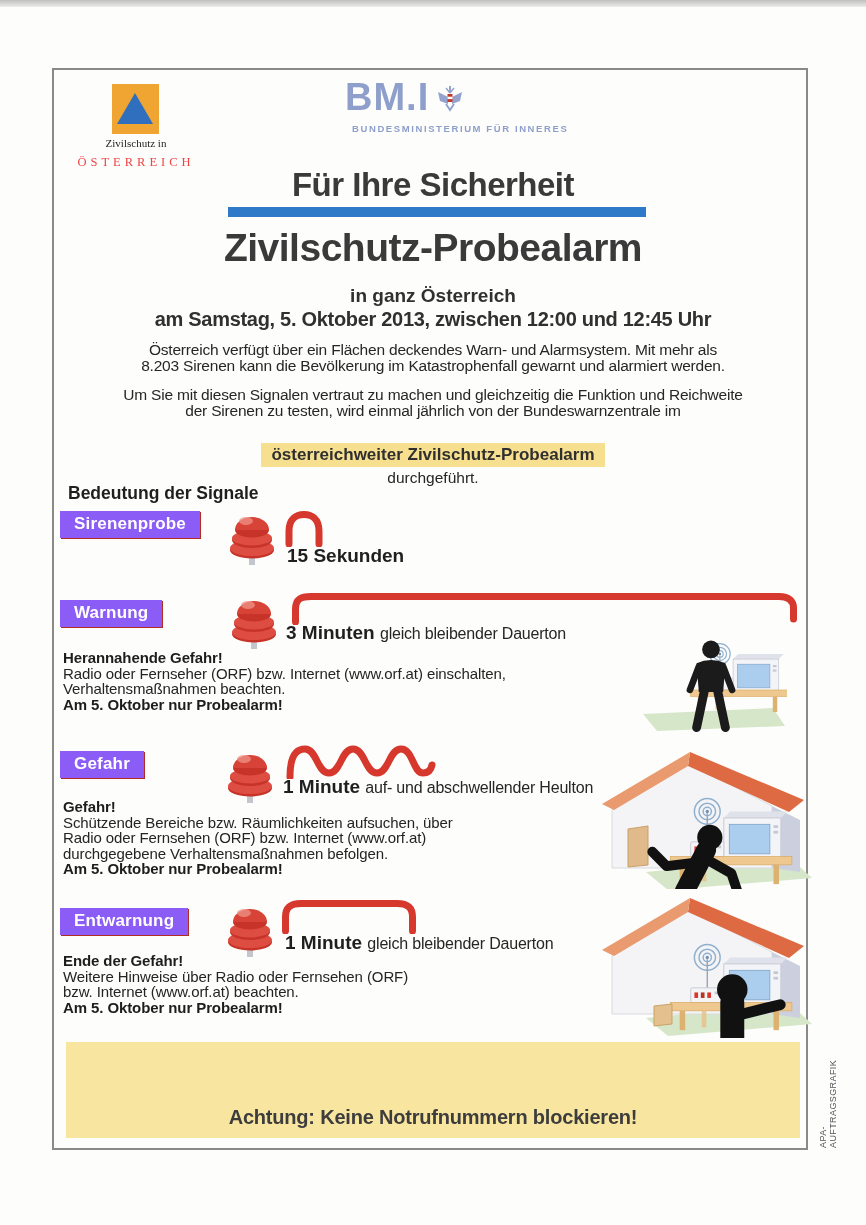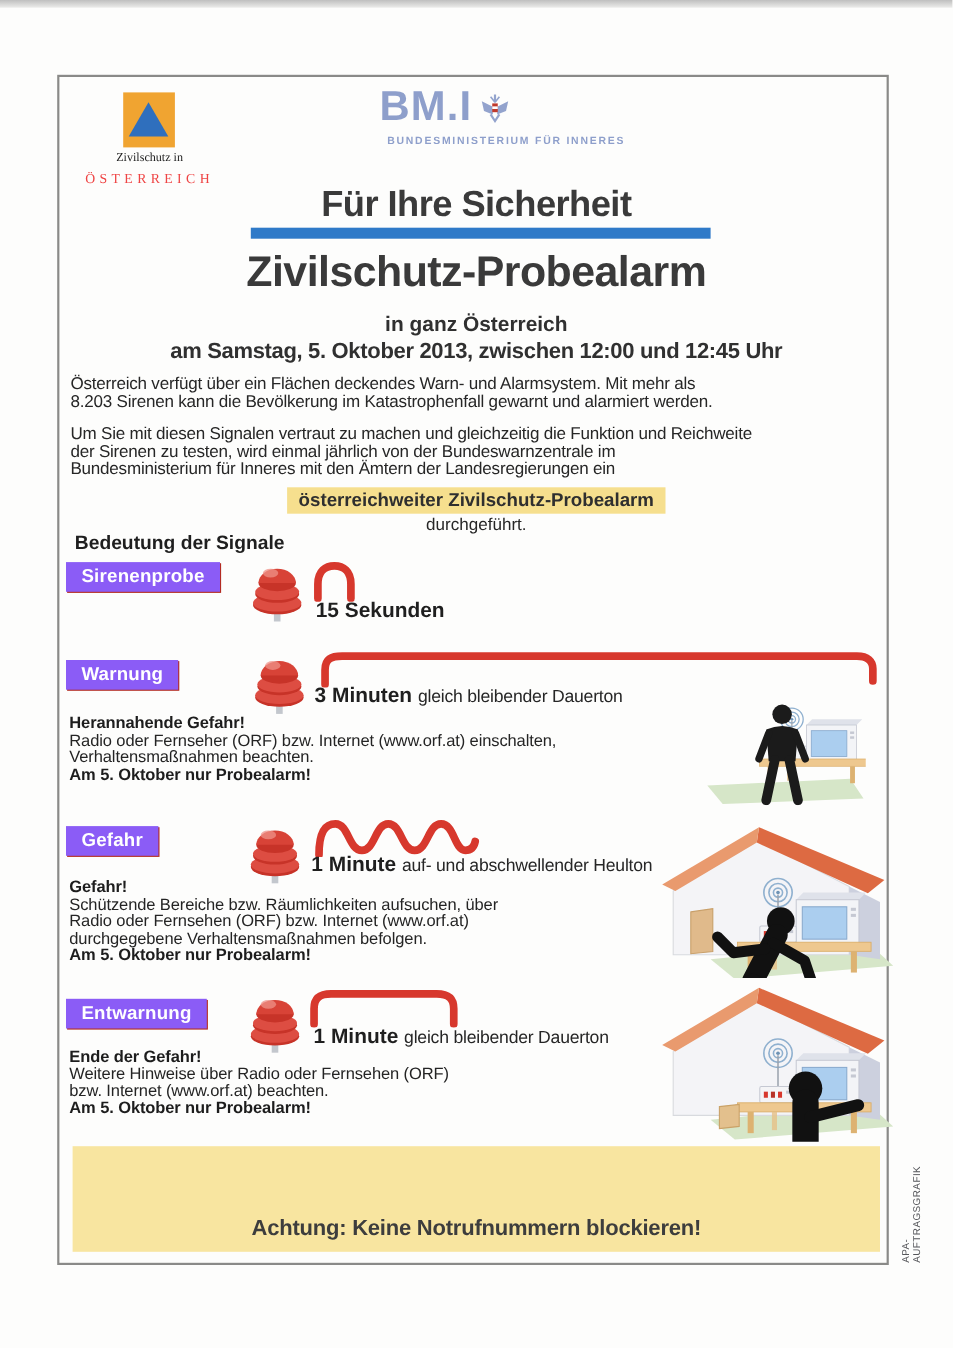--- a/index.html
+++ b/index.html
@@ -23,21 +23,21 @@
   .bmi-eagle{left:437px;top:84px;}
   .bmi-sub{left:352px;top:123px;font-size:9.5px;font-weight:bold;letter-spacing:1.6px;color:#8e9fcb;}
 
   
   .tagline{left:60px;top:166px;width:746px;text-align:center;font-size:33px;font-weight:bold;color:#3a3a3a;letter-spacing:-0.5px;}
   .blue-bar{left:228px;top:207px;width:418px;height:10px;background:#2f7ac8;}
   .title{left:60px;top:226px;width:746px;text-align:center;font-size:39px;font-weight:bold;color:#3a3a3a;letter-spacing:-0.5px;}
   .region{left:60px;top:285px;width:746px;text-align:center;font-size:19px;font-weight:bold;color:#303030;}
   .dateline{left:60px;top:308px;width:746px;text-align:center;font-size:20px;font-weight:bold;color:#303030;letter-spacing:-0.3px;}
 
-  .intro-p{left:64px;width:706px;text-align:left;font-size:15.5px;line-height:15.9px;letter-spacing:-0.2px;color:#262626;}
+  .intro-p{left:80px;width:706px;text-align:center;font-size:15.5px;line-height:15.9px;letter-spacing:-0.2px;color:#262626;}
   .p1{top:342px;} .p2{top:387px;}
   .highlight-row{left:60px;top:445px;width:746px;text-align:center;}
   .highlight-row span{background:#f6df8e;font-size:17px;font-weight:bold;color:#2f2f2f;padding:2px 10px 3px;}
   .closing{left:60px;top:469px;width:746px;text-align:center;font-size:15.5px;color:#262626;}
   .sig-heading{left:68px;top:483px;font-size:17.5px;font-weight:bold;color:#1f1f1f;}
 
   
   .badge{left:60px;background:#8b5cf6;color:#fff;font-size:17px;font-weight:bold;padding:3px 14px 4px;letter-spacing:0.2px;box-shadow:1px 1px 0 #b32b22;}
   .badge-0{top:511px;} .badge-1{top:600px;} .badge-2{top:751px;} .badge-3{top:908px;}
   .siren-0{left:229px;top:508px;} .siren-1{left:231px;top:592px;} .siren-2{left:227px;top:746px;} .siren-3{left:227px;top:900px;}
@@ -161,21 +161,20 @@
 <div class="abs region">in ganz Österreich</div>
 <div class="abs dateline">am Samstag, 5. Oktober 2013, zwischen 12:00 und 12:45 Uhr</div>
 
 <div class="abs intro-p p1">
   <div>Österreich verfügt über ein Flächen deckendes Warn- und Alarmsystem. Mit mehr als</div>
   <div>8.203 Sirenen kann die Bevölkerung im Katastrophenfall gewarnt und alarmiert werden.</div>
 </div>
 <div class="abs intro-p p2">
   <div>Um Sie mit diesen Signalen vertraut zu machen und gleichzeitig die Funktion und Reichweite</div>
   <div>der Sirenen zu testen, wird einmal jährlich von der Bundeswarnzentrale im</div>
-  <div>Bundesministerium für Inneres mit den Ämtern der Landesregierungen ein</div>
 </div>
 <div class="abs highlight-row">
   <span>österreichweiter Zivilschutz-Probealarm</span>
 </div>
 <div class="abs closing">durchgeführt.</div>
 <div class="abs sig-heading">Bedeutung der Signale</div>
 
 <div class="abs badge badge-0">Sirenenprobe</div>
 <svg class="abs siren-0" width="46" height="58">
     <use href="#sym-siren"></use>

